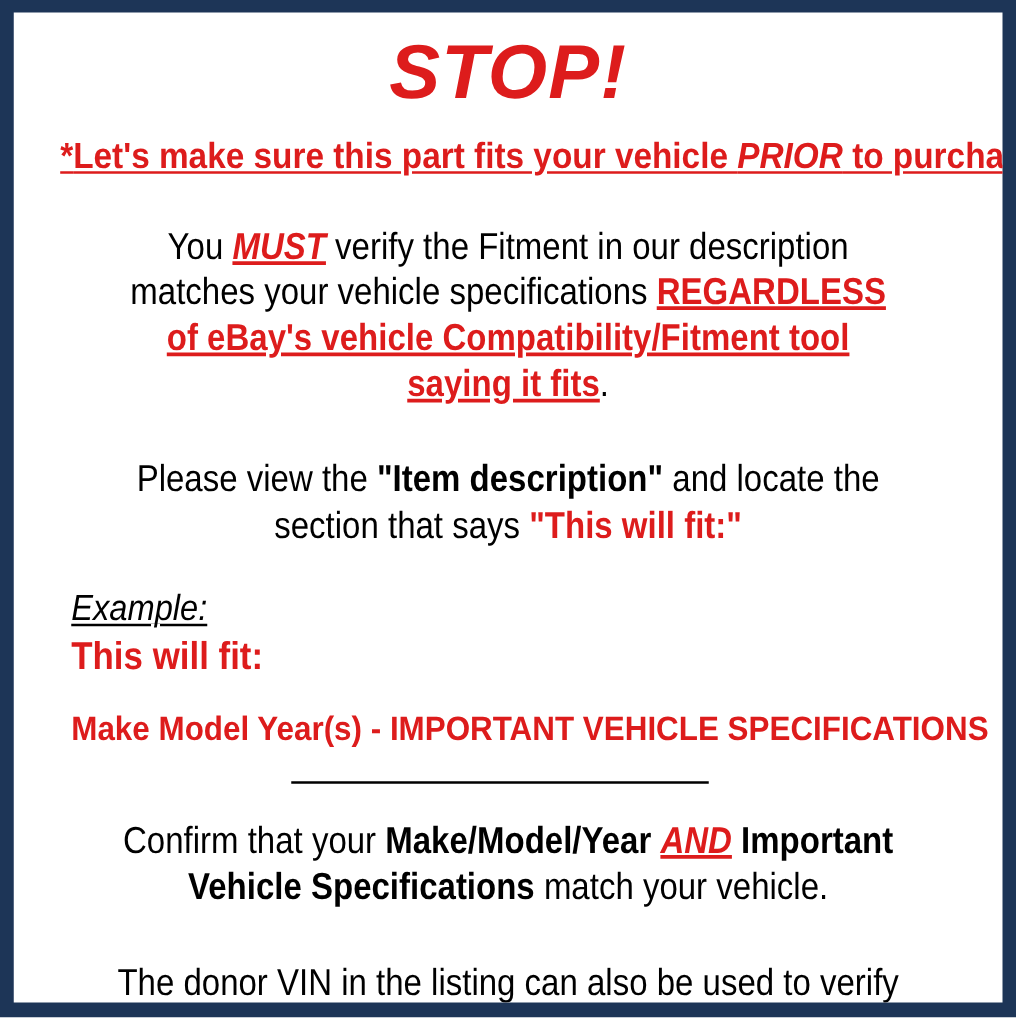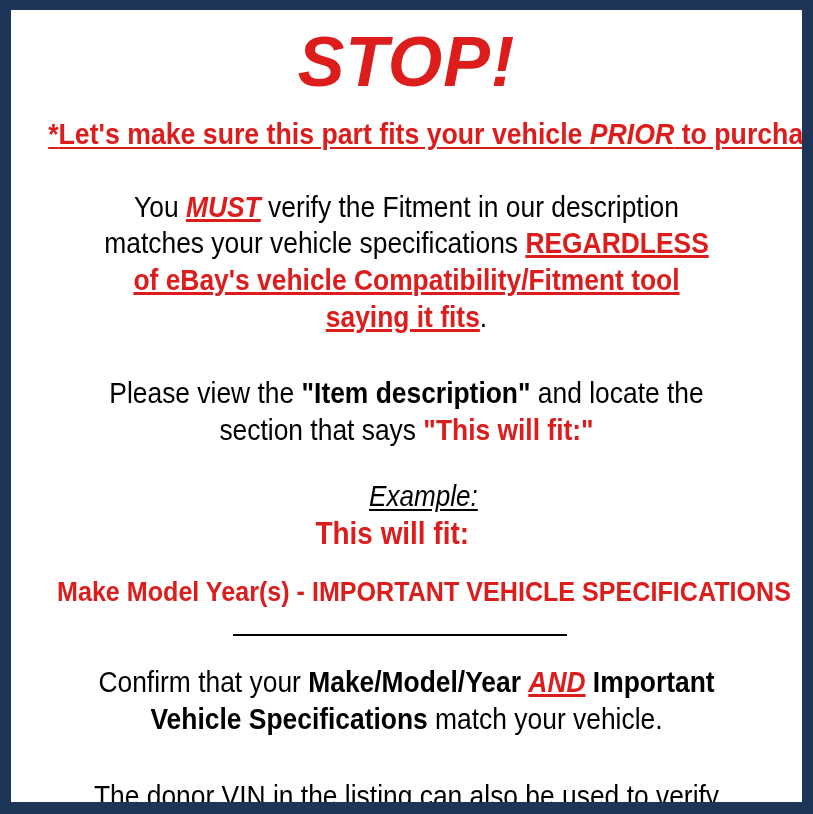--- a/index.html
+++ b/index.html
@@ -33,21 +33,21 @@
   }
 
   .stop-heading {
     margin: 0;
     padding: 17px 0 0 0;
     text-align: center;
     color: #dd1c1c;
     font-family: "Liberation Sans", sans-serif;
     font-weight: bold;
     font-style: italic;
-    font-size: 70px;
+    font-size: 61px;
     line-height: 1.0;
     letter-spacing: 1px;
   }
 
   .subtitle {
     margin: 0;
     padding: 22px 6px 0 6px;
     text-align: center;
     color: #dd1c1c;
     font-family: "Liberation Sans Narrow", "Liberation Sans", sans-serif;
@@ -83,21 +83,21 @@
   .para-vin       { padding: 0 22px 0 22px; margin-top: 40px; }
 
   .red        { color: #dd1c1c; }
   .bold       { font-weight: bold; }
   .ital       { font-style: italic; }
   .uline      { text-decoration: underline; text-underline-offset: 2px; }
   .blk        { color: #000000; }
 
   .example-block {
     padding: 32px 0 0 46px;
-    text-align: center;
+    text-align: left;
   }
   .example-label {
     margin: 0;
     color: #000000;
     font-family: "Liberation Sans Narrow", "Liberation Sans", sans-serif;
     font-size: 29px;
     font-style: italic;
     text-decoration: underline;
     text-underline-offset: 3px;
     line-height: 1.15;

